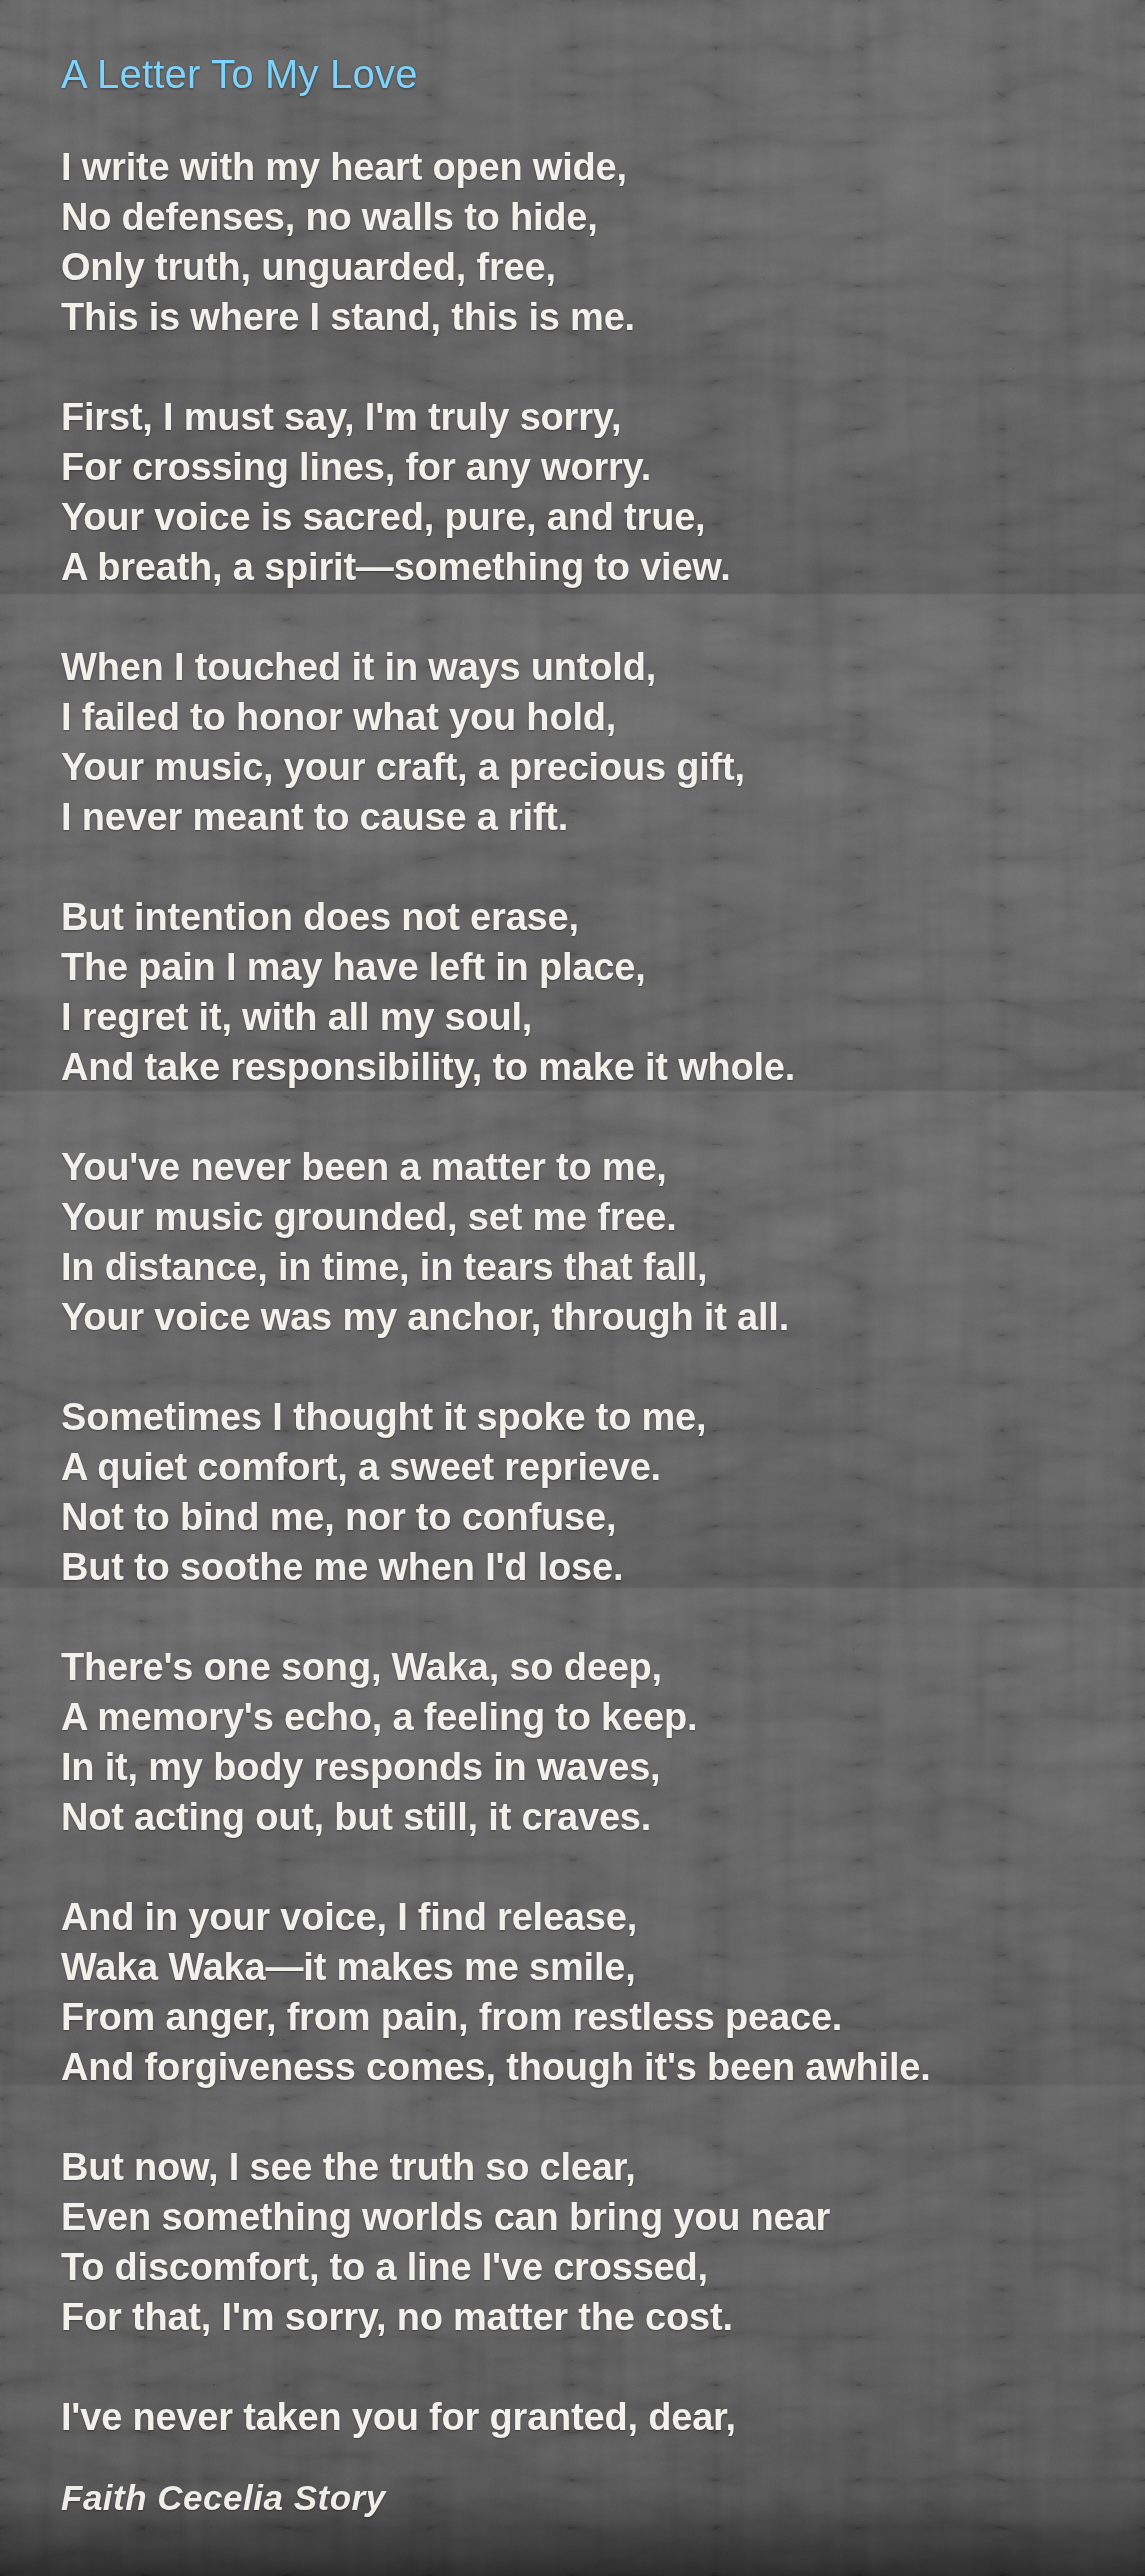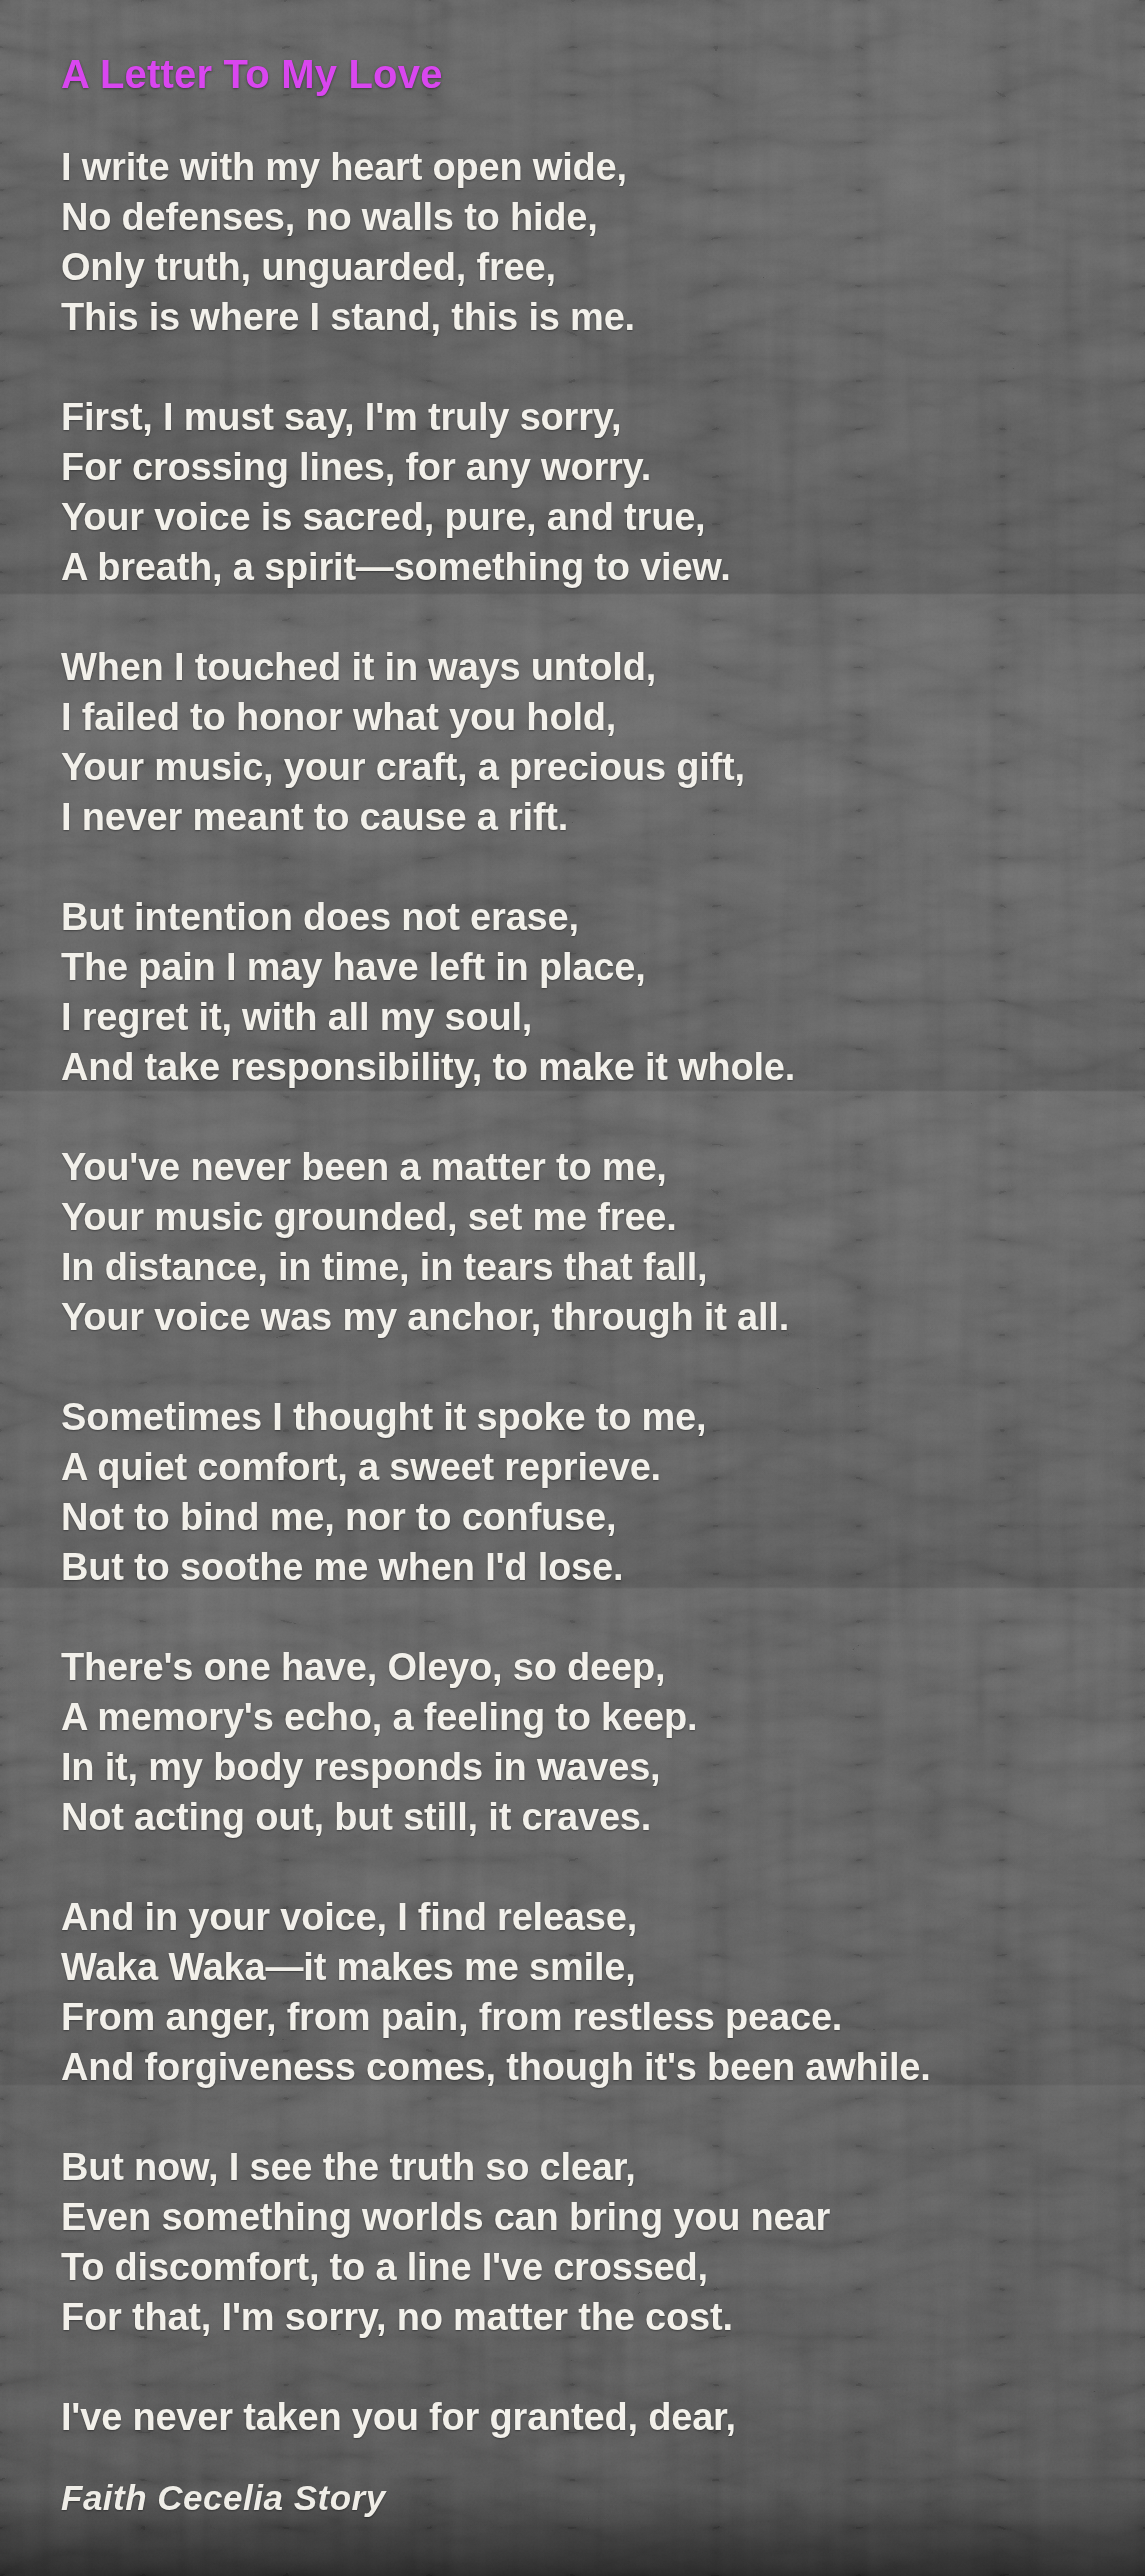--- a/index.html
+++ b/index.html
@@ -49,23 +49,23 @@
   .content {
     position: absolute;
     top: 0;
     left: 61px;
     width: 1031px;
   }
   .poem-title {
     margin: 52px 0 0 0;
     font-size: 40px;
     line-height: 44px;
-    font-weight: bold;
+    font-weight: normal;
     letter-spacing: 0.2px;
-    color: #d946ef;
+    color: #7dd3fc;
     text-shadow: 0 1px 2.9px rgba(0,0,0,0.45);
   }
   .poem-body {
     margin-top: 46px;
   }
   .stanza {
     margin: 0 0 50px 0;
     padding: 0;
   }
   .poem-line {
@@ -155,21 +155,21 @@
           <span class="poem-line">In distance, in time, in tears that fall,</span>
           <span class="poem-line">Your voice was my anchor, through it all.</span>
         </p>
         <p class="stanza">
           <span class="poem-line">Sometimes I thought it spoke to me,</span>
           <span class="poem-line">A quiet comfort, a sweet reprieve.</span>
           <span class="poem-line">Not to bind me, nor to confuse,</span>
           <span class="poem-line">But to soothe me when I'd lose.</span>
         </p>
         <p class="stanza">
-          <span class="poem-line">There's one have, Oleyo, so deep,</span>
+          <span class="poem-line">There's one song, Waka, so deep,</span>
           <span class="poem-line">A memory's echo, a feeling to keep.</span>
           <span class="poem-line">In it, my body responds in waves,</span>
           <span class="poem-line">Not acting out, but still, it craves.</span>
         </p>
         <p class="stanza">
           <span class="poem-line">And in your voice, I find release,</span>
           <span class="poem-line">Waka Waka—it makes me smile,</span>
           <span class="poem-line">From anger, from pain, from restless peace.</span>
           <span class="poem-line">And forgiveness comes, though it's been awhile.</span>
         </p>

